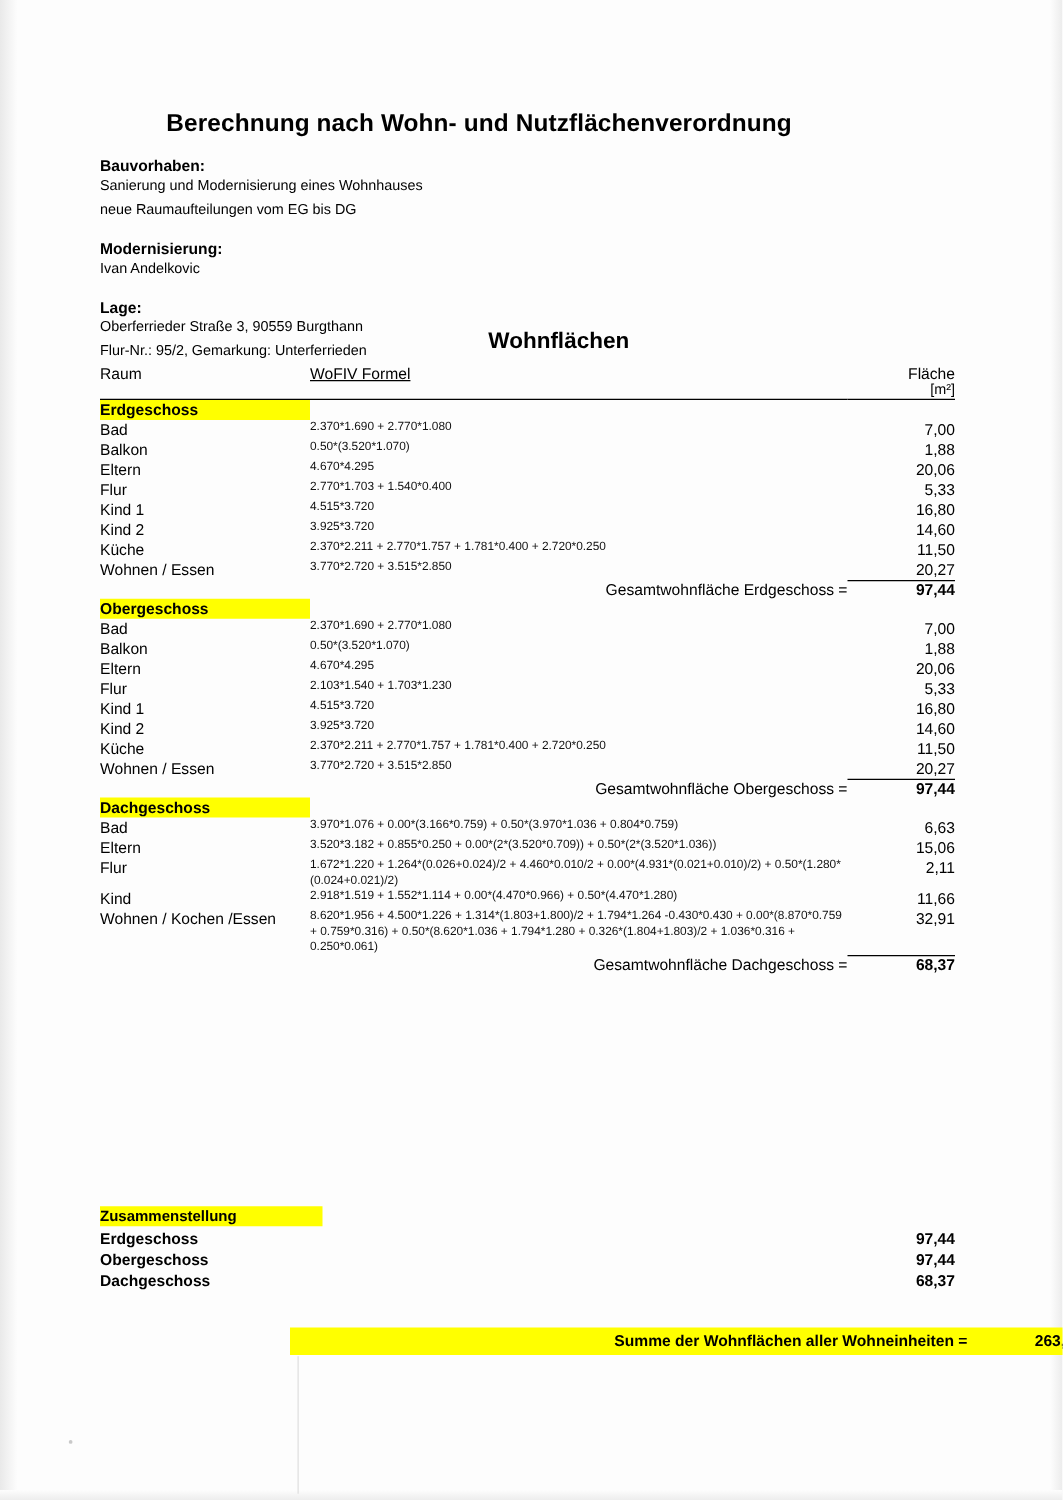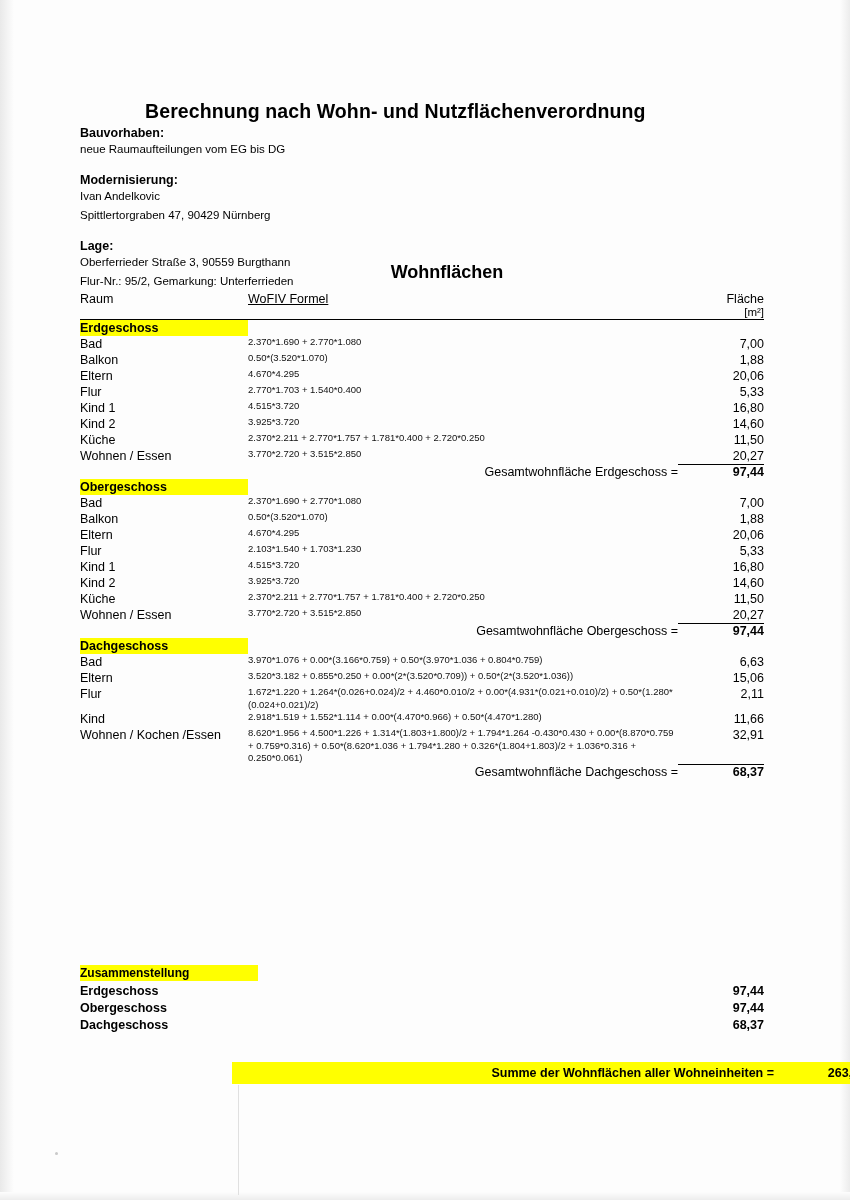--- a/index.html
+++ b/index.html
@@ -57,21 +57,21 @@
   .content {
     position: absolute;
     left: 0; top: 0;
     width: 850px;
   }
 
   h1.doc-title {
     position: absolute;
     left: 133px;
     top: 88px;
-    margin: 12px;
+    margin: 0;
     font-size: 19.5px;
     font-weight: bold;
     letter-spacing: 0.1px;
     white-space: nowrap;
     text-align: center;
   }
 
   .meta {
     position: absolute;
     left: 80px;
@@ -240,29 +240,29 @@
   <div class="speck" style="left:55px; top:1152px;"></div>
 
   <div class="content">
 
     <h1 class="doc-title">Berechnung nach Wohn- und Nutzflächenverordnung</h1>
 
     <div class="meta">
       <div class="meta-row">
         <div class="meta-label">Bauvorhaben:</div>
         <div class="meta-values">
+          <div class="meta-value">Sanierung und Modernisierung eines Wohnhauses</div>
           <div class="meta-value">neue Raumaufteilungen vom EG bis DG</div>
         </div>
       </div>
       <div class="meta-gap"></div>
       <div class="meta-row">
         <div class="meta-label">Modernisierung:</div>
         <div class="meta-values">
           <div class="meta-value">Ivan Andelkovic</div>
-          <div class="meta-value">Spittlertorgraben 47, 90429 Nürnberg</div>
         </div>
       </div>
       <div class="meta-gap"></div>
       <div class="meta-row">
         <div class="meta-label">Lage:</div>
         <div class="meta-values">
           <div class="meta-value">Oberferrieder Straße 3, 90559 Burgthann</div>
           <div class="meta-value">Flur-Nr.: 95/2, Gemarkung: Unterferrieden</div>
         </div>
       </div>

